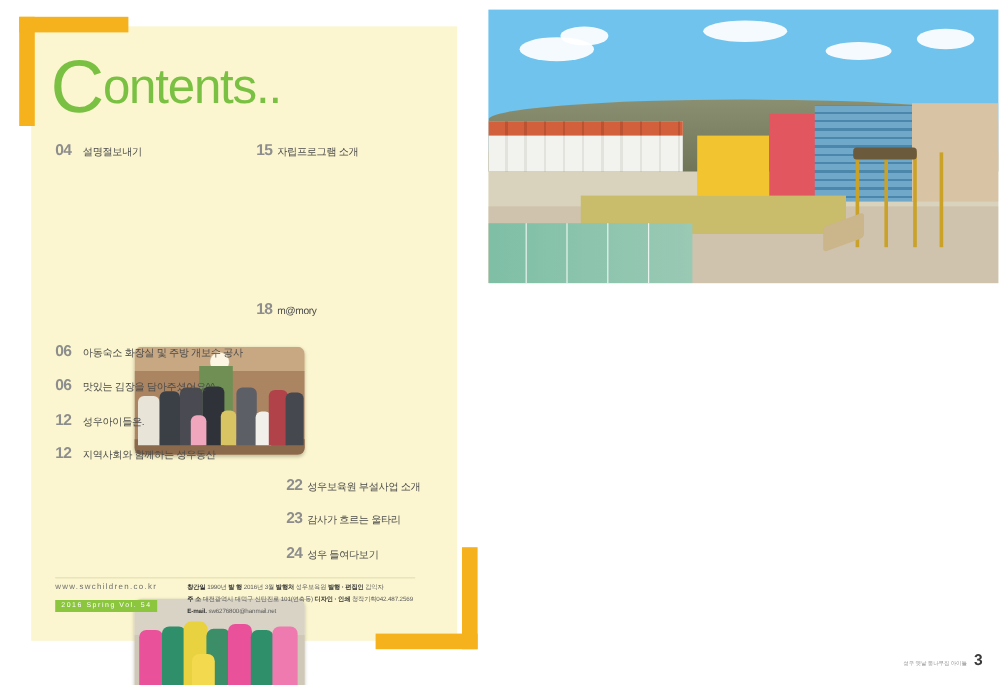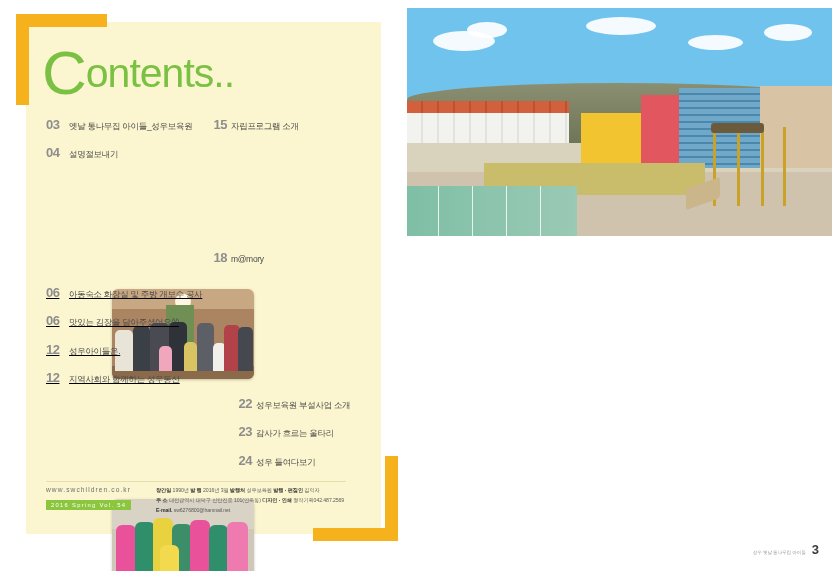--- a/index.html
+++ b/index.html
@@ -126,24 +126,20 @@
     <div class="toc-panel"></div>
     <div class="bracket-tl"></div>
     <div class="bracket-br"></div>
 
     <div class="contents-title">
       <span class="cap">C</span><span>ontents..</span>
     </div>
 
     <div class="col col-left">
       <div class="toc-item">
-        <span class="toc-num">03</span>
-        <span class="toc-txt">옛날 통나무집 아이들_성우보육원</span>
-      </div>
-      <div class="toc-item">
         <span class="toc-num">04</span>
         <span class="toc-txt">설명절보내기</span>
       </div>
 
       <div class="ph ph1">
         <div class="door"></div>
         <div class="floor"></div>
         <div class="people">
           <span class="p" style="left:2%;width:13%;height:74%;background:#e9e4d8"></span>
           <span class="p" style="left:15%;width:12%;height:80%;background:#3b3f46"></span>
@@ -151,21 +147,21 @@
           <span class="p" style="left:40%;width:13%;height:88%;background:#2f3238"></span>
           <span class="p" style="left:51%;width:9%;height:52%;background:#d8c463"></span>
           <span class="p" style="left:60%;width:12%;height:86%;background:#5c5f66"></span>
           <span class="p" style="left:71%;width:9%;height:50%;background:#f2f0ea"></span>
           <span class="p" style="left:79%;width:11%;height:82%;background:#b1424a"></span>
           <span class="p" style="left:89%;width:10%;height:78%;background:#45484f"></span>
           <span class="p" style="left:33%;width:9%;height:44%;background:#f0a7bd"></span>
         </div>
       </div>
 
-      <div style="position:absolute;left:0;top:168px;width:190px;text-decoration:underline;">
+      <div style="position:absolute;left:0;top:168px;width:190px;">
         <div class="toc-item">
           <span class="toc-num">06</span>
           <span class="toc-txt">아동숙소 화장실 및 주방 개보수 공사</span>
         </div>
         <div class="toc-item">
           <span class="toc-num">06</span>
           <span class="toc-txt">맛있는 김장을 담아주셨어요^^</span>
         </div>
         <div class="toc-item">
           <span class="toc-num">12</span>

